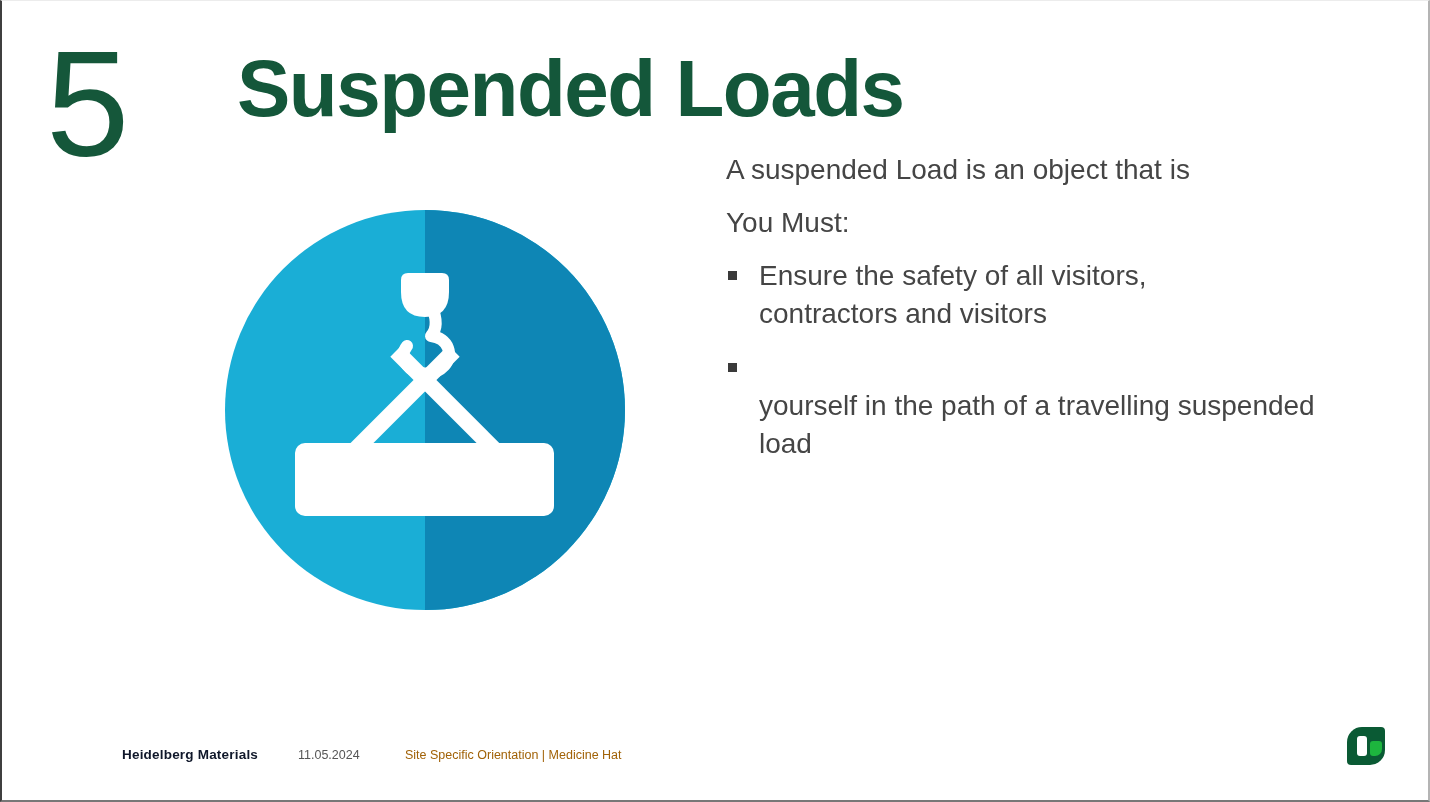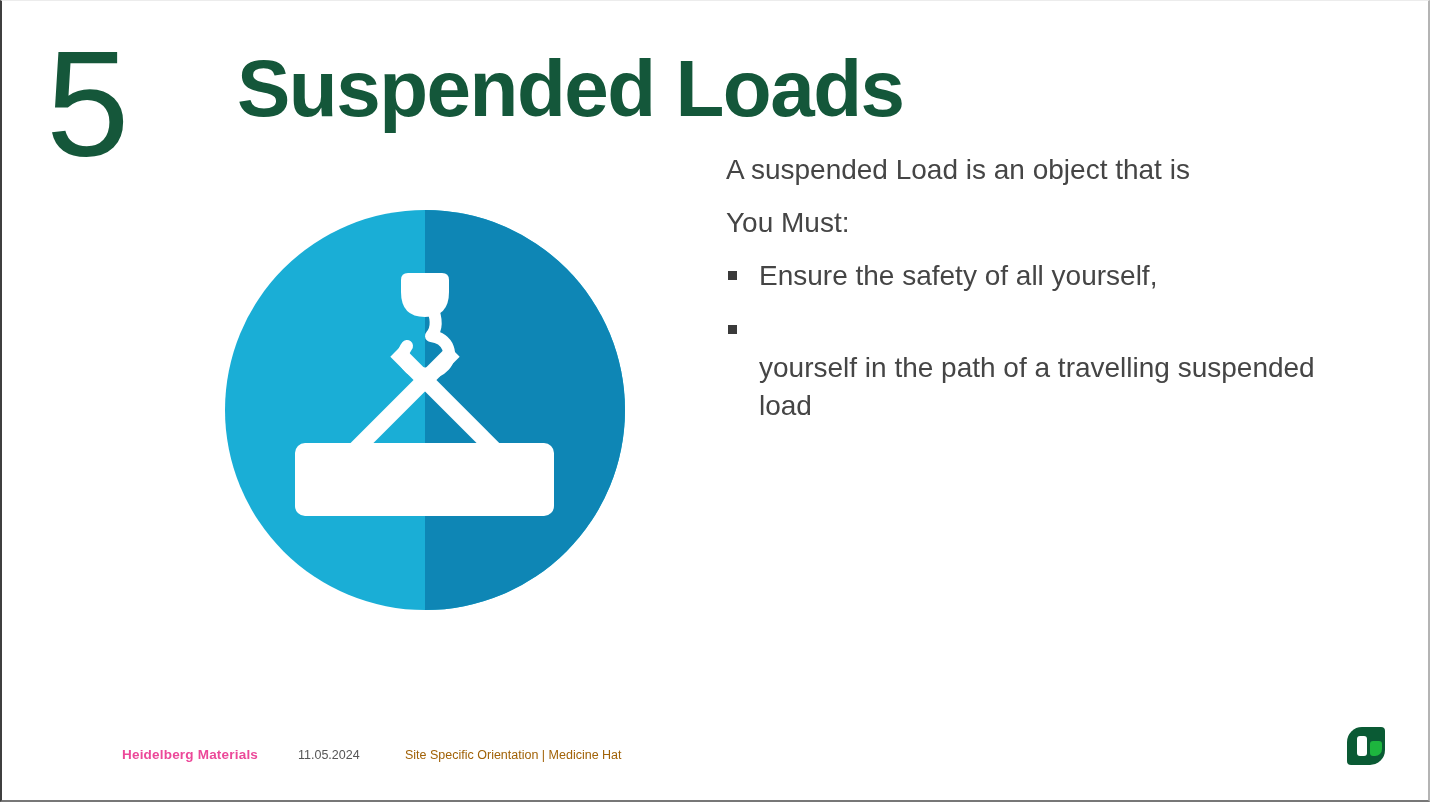--- a/index.html
+++ b/index.html
@@ -38,21 +38,21 @@
   .body-col p{margin:0 0 15px 0;}
   .bullets{list-style:none;margin:0;padding:0;}
   .bullets li{position:relative;padding-left:33px;margin:0 0 16px 0;}
   .bullet-marker{
     position:absolute;left:2px;top:14px;
     width:9px;height:9px;background:#3a3a3a;display:block;
   }
   .footer{position:absolute;left:0;top:744px;width:100%;height:30px;font-size:12.5px;}
   .footer-company{
     position:absolute;left:120px;top:2px;
-    font-weight:700;font-size:13.5px;color:#ec4899;letter-spacing:.2px;
+    font-weight:700;font-size:13.5px;color:#0f172a;letter-spacing:.2px;
   }
   .footer-date{position:absolute;left:296px;top:3px;color:#565656;}
   .footer-deck{position:absolute;left:403px;top:3px;color:#a16207;}
   .logo{
     position:absolute;left:1345px;top:726px;width:38px;height:38px;
     background:#0a5a34;
     border-radius:15px 4px 15px 4px;
   }
   .logo-white{
     position:absolute;left:10px;top:9px;width:10px;height:20px;
@@ -90,21 +90,22 @@
   </div>
 
   <div class="body-col">
     <p>
       <span>A suspended Load is an object that is</span><br>
     </p>
     <p>You Must:</p>
     <ul class="bullets">
       <li>
         <span class="bullet-marker"></span>
-        <span>Ensure the safety of all yourself,</span><br>
+        <span>Ensure the safety of all visitors,</span><br>
+        <span>contractors and visitors</span>
       </li>
       <li>
         <span class="bullet-marker"></span>
         <br>
         <span>yourself in the path of a travelling suspended</span><br>
         <span>load</span>
       </li>
     </ul>
   </div>
 

